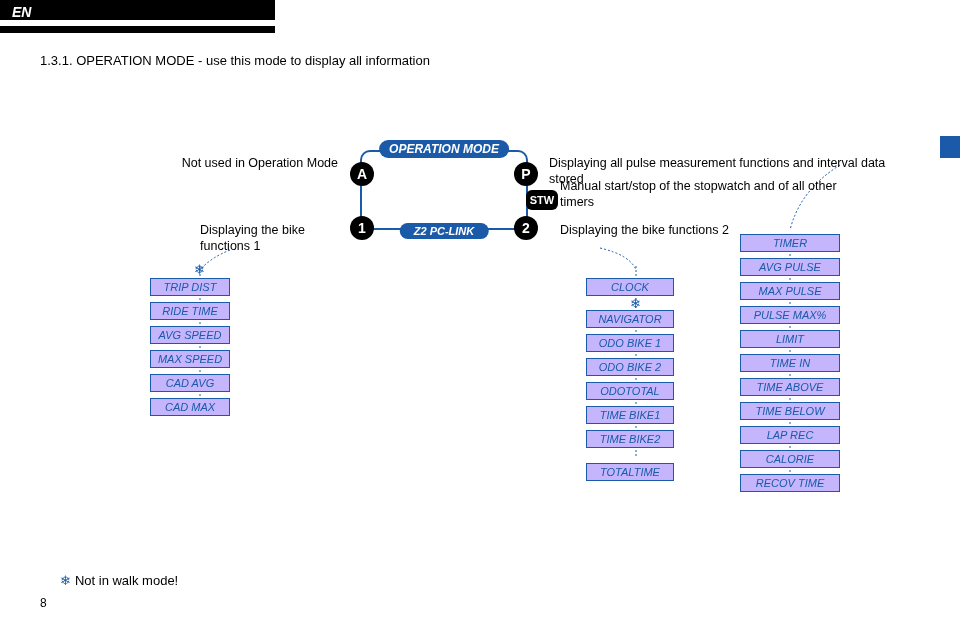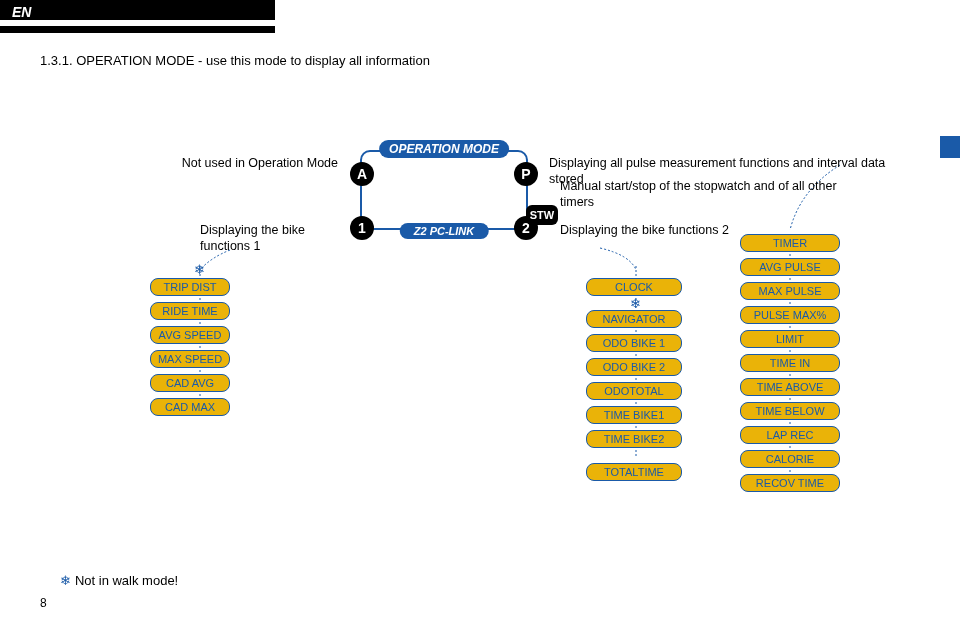--- a/index.html
+++ b/index.html
@@ -114,52 +114,52 @@
     height: 20px;
     background: #000;
     color: #fff;
     border-radius: 6px;
     display: flex;
     align-items: center;
     justify-content: center;
     font-weight: bold;
     font-size: 11px;
     padding: 0 6px;
-    margin-top: 15px;
   }
   .btn-a { top: 10px; left: -12px; }
   .btn-p { top: 10px; right: -12px; }
   .btn-1 { bottom: -12px; left: -12px; }
   .btn-2 { bottom: -12px; right: -12px; }
   .btn-stw { top: 38px; right: -32px; width: 32px; }
   .label {
     position: absolute;
     font-size: 12.5px;
     line-height: 1.25;
     color: #000;
   }
   .label-a { top: 6px; left: 118px; text-align: right; width: 180px; }
   .label-p { top: 6px; left: 509px; width: 340px; }
   .label-stw { top: 29px; left: 520px; width: 300px; }
   .label-2 { top: 73px; left: 520px; width: 200px; }
   .label-1 { top: 73px; left: 160px; width: 140px; }
   .pill {
     position: absolute;
     border: 1px solid #1a5aa8;
-    border-radius: 8px;
+    border-radius: 0;
     font-size: 11px;
     color: #1a5aa8;
     height: 18px;
     display: flex;
     align-items: center;
     justify-content: center;
-    background: #eab308;
+    background: #c4b5fd;
+    font-style: italic;
   }
   .col1 { left: 110px; width: 80px; }
-  .col2 { left: 546px; width: 96px; }
+  .col2 { left: 546px; width: 88px; }
   .col3 { left: 700px; width: 100px; }
   svg.connectors {
     position: absolute;
     top: 0;
     left: 0;
     pointer-events: none;
   }
   .snowflake {
     position: absolute;
     color: #1a5aa8;

